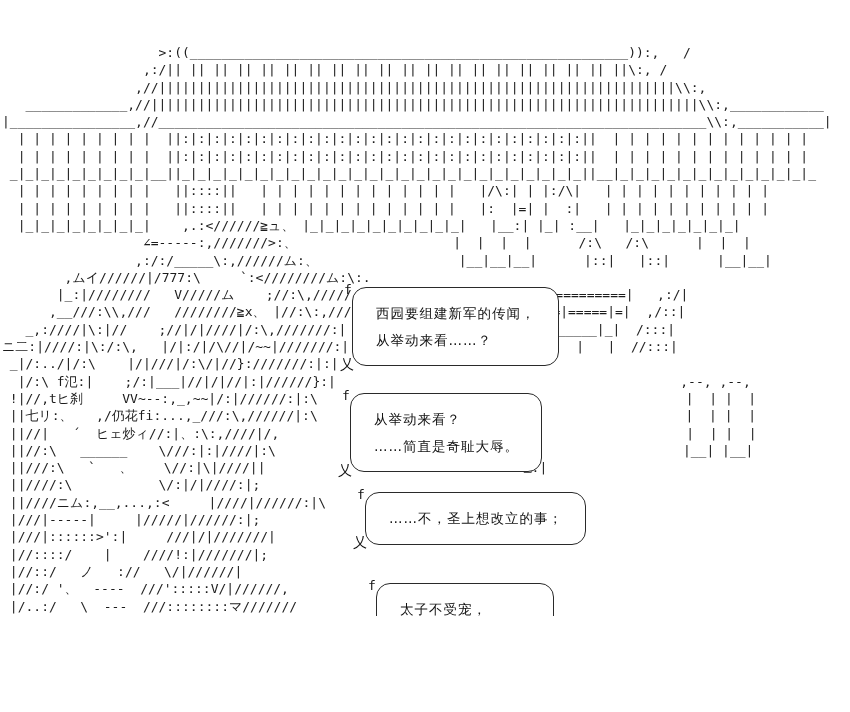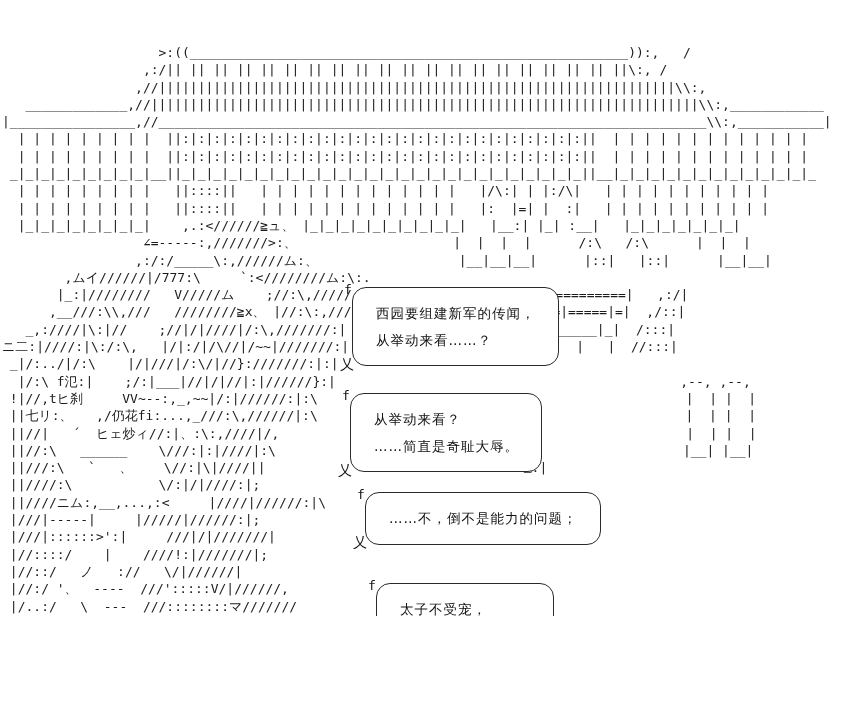--- a/index.html
+++ b/index.html
@@ -100,21 +100,21 @@
   <div class="bubble b2">
     <span class="tail-top">f</span>
     <span class="tail-bottom">乂</span>
     <div class="line">从举动来看？</div>
     <div class="line">……简直是奇耻大辱。</div>
   </div>
 
   <div class="bubble b3">
     <span class="tail-top">f</span>
     <span class="tail-bottom">乂</span>
-    <div class="line">……不，倒不是能力的问题；</div>
+    <div class="line">……不，圣上想改立的事；</div>
   </div>
 
   <div class="bubble b4">
     <span class="tail-top">f</span>
     <span class="tail-bottom">乂</span>
     <div class="line">太子不受宠，</div>
     <div class="line">圣上想改立的事；</div>
     <div class="line">简直是奇耻大辱……</div>
   </div>
 

